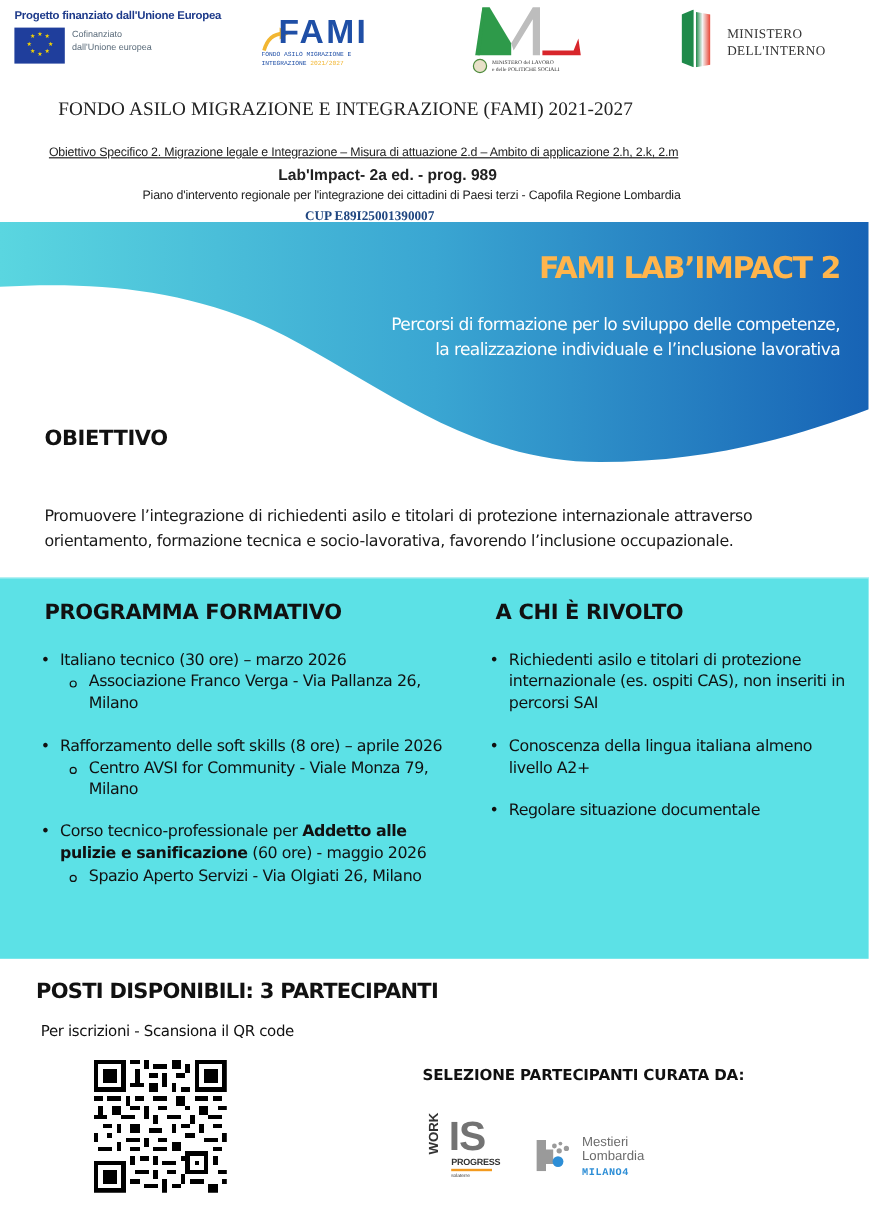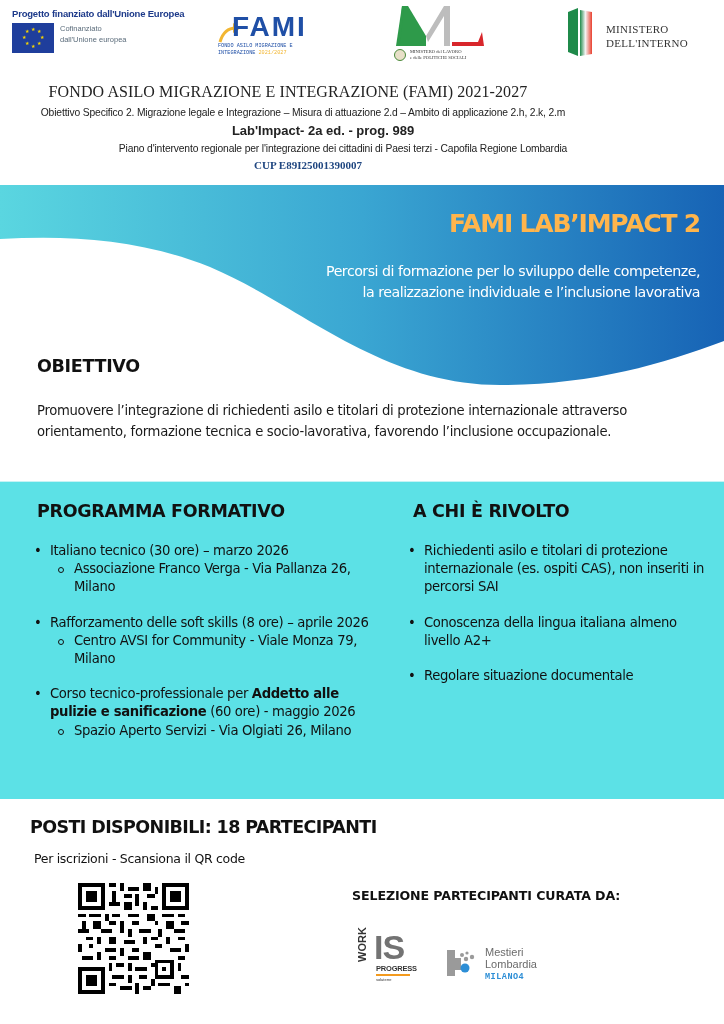--- a/index.html
+++ b/index.html
@@ -25,34 +25,34 @@
   .ml-caption { position: absolute; left: 18px; top: 47px; font-family: "Liberation Serif", serif; font-size: 4.6px; line-height: 6px; color: #333; white-space: nowrap; }
   .ml-emblem { position: absolute; left: 2px; top: 47px; width: 12px; height: 12px; border-radius: 50%; border: 1.5px solid #4a8a3a; background: #e8e0c8; }
 
   .mi-logo { position: absolute; left: 568px; top: 8px; width: 150px; height: 50px; }
   .mi-flag { position: absolute; left: 0; top: 0; width: 24px; height: 48px; }
   .mi-text { position: absolute; left: 38px; top: 14px; font-family: "Liberation Serif", serif; font-size: 11px; color: #333; line-height: 14px; letter-spacing: 0.3px; }
 
   
   .fund { position: absolute; top: 83px; left: 0; width: 576px; text-align: center; }
   .fund-title { font-family: "Liberation Serif", serif; font-size: 16px; color: #222; letter-spacing: 0.1px; }
-  .fund-obj { font-family: "Liberation Sans", sans-serif; font-size: 10.3px; color: #222; margin-top: 6px; padding-left: 30px; letter-spacing: -0.15px; }
+  .fund-obj { font-family: "Liberation Sans", sans-serif; font-size: 10.3px; color: #222; margin-top: 21px; padding-left: 30px; letter-spacing: -0.15px; text-decoration: underline; }
   .fund-lab { font-family: "Liberation Sans", sans-serif; font-size: 13px; font-weight: bold; color: #222; margin-top: 5px; padding-left: 70px; }
   .fund-plan { font-family: "Liberation Sans", sans-serif; font-size: 10.3px; color: #222; margin-top: 5px; padding-left: 110px; letter-spacing: -0.15px; }
   .fund-cup { font-family: Liberation Serif, serif; font-size: 11px; font-weight: bold; color: #1f4680; margin-top: 5px; padding-left: 40px; }
 
   
   .hero { position: absolute; top: 185px; left: 0; width: 724px; height: 205px; }
   .hero svg { position: absolute; left: 0; top: 0; }
   .hero-title { position: absolute; right: 24px; top: 24px; font-family: "DejaVu Sans", sans-serif; font-weight: bold; font-size: 25px; color: #ffb54c; letter-spacing: -1.2px; white-space: nowrap; }
   .hero-sub { position: absolute; right: 24px; top: 76px; width: 380px; text-align: right; font-family: "DejaVu Sans", sans-serif; font-weight: normal; font-size: 14.2px; line-height: 21px; color: #ffffff; letter-spacing: -0.5px; }
 
   
   .obj-h { position: absolute; left: 37px; top: 356px; font-family: "DejaVu Sans", sans-serif; font-weight: bold; font-size: 17.5px; color: #111; letter-spacing: -0.3px; }
-  .obj-p { position: absolute; left: 37px; top: 400px; width: 660px; font-family: "DejaVu Sans", sans-serif; font-size: 13.2px; line-height: 21px; color: #1a1a1a; letter-spacing: -0.3px; }
+  .obj-p { position: absolute; left: 37px; top: 420px; width: 660px; font-family: "DejaVu Sans", sans-serif; font-size: 13.2px; line-height: 21px; color: #1a1a1a; letter-spacing: -0.3px; }
 
   
   .cyan { position: absolute; top: 481px; left: 0; width: 724px; height: 318px; background: #5ce1e6; border-top: 1px solid #c5f3f5; }
   .col-h { position: absolute; font-family: "DejaVu Sans", sans-serif; font-weight: bold; font-size: 17.5px; color: #111; letter-spacing: -0.3px; white-space: nowrap; }
   .prog-h { left: 37px; top: 19px; }
   .who-h { left: 413px; top: 19px; }
 
   ul.list { list-style: none; position: absolute; font-family: "DejaVu Sans", sans-serif; font-size: 13.2px; line-height: 18.2px; color: #111; letter-spacing: -0.35px; }
   ul.list > li { position: relative; padding-left: 18px; }
   ul.list > li::before { content: "•"; position: absolute; left: 2px; top: 0; }
@@ -202,21 +202,21 @@
   </ul>
 
   <div class="col-h who-h">A CHI È RIVOLTO</div>
   <ul class="list who-list">
     <li>Richiedenti asilo e titolari di protezione internazionale (es. ospiti CAS), non inseriti in percorsi SAI</li>
     <li>Conoscenza della lingua italiana almeno livello A2+</li>
     <li>Regolare situazione documentale</li>
   </ul>
 </div>
 
-<div class="posti">POSTI DISPONIBILI: 18 PARTECIPANTI</div>
+<div class="posti">POSTI DISPONIBILI: 3 PARTECIPANTI</div>
 <div class="iscr">Per iscrizioni - Scansiona il QR code</div>
 
 <svg class="qr" width="111" height="111" viewBox="0 0 29 29" shape-rendering="crispEdges">
   <rect width="29" height="29" fill="#fff"></rect>
   <g fill="#000">
 
     <path d="M0 0h7v7h-7z M1 1v5h5v-5z M2 2h3v3h-3z" fill-rule="evenodd"></path>
     <path d="M22 0h7v7h-7z M23 1v5h5v-5z M24 2h3v3h-3z" fill-rule="evenodd"></path>
     <path d="M0 22h7v7h-7z M1 23v5h5v-5z M2 24h3v3h-3z" fill-rule="evenodd"></path>
 

